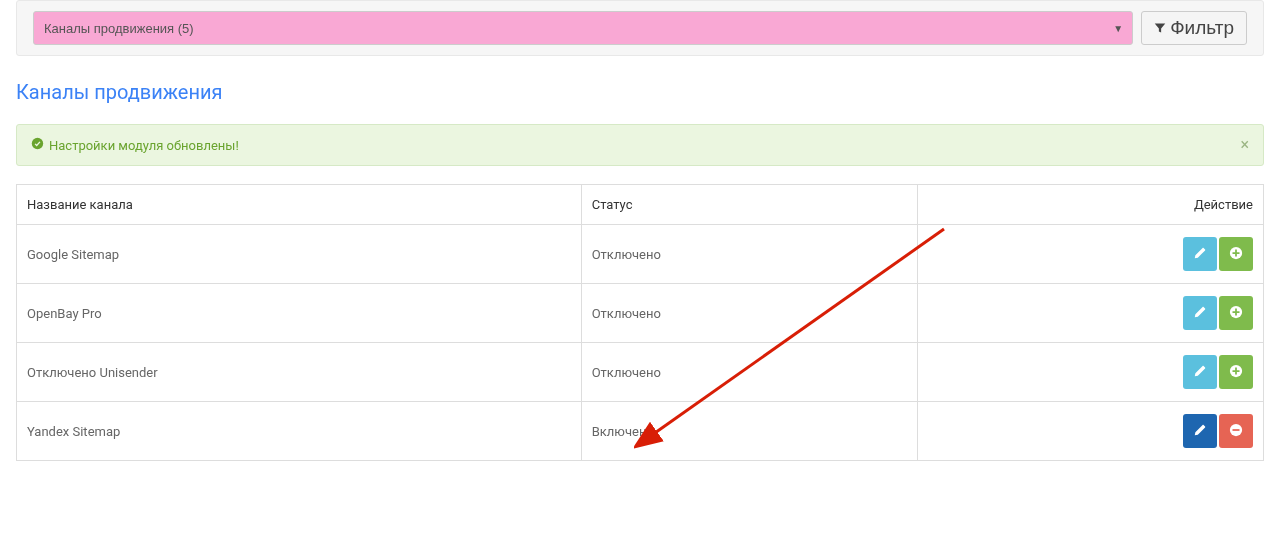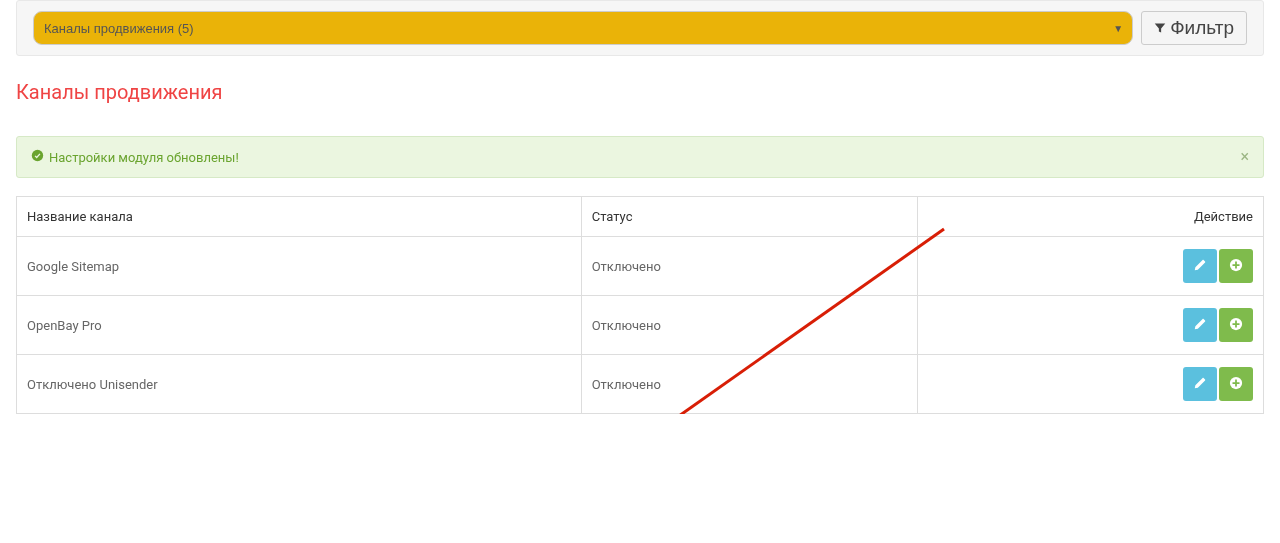--- a/index.html
+++ b/index.html
@@ -23,23 +23,23 @@
     .select-wrap {
       flex: 1;
       position: relative;
     }
     select.channel-select {
       width: 100%;
       height: 34px;
       padding: 6px 10px;
       font-size: 13px;
       color: #555;
-      background: #eab308;
+      background: #f9a8d4;
       border: 1px solid #ccc;
-      border-radius: 9px;
+      border-radius: 3px;
       appearance: none;
       -webkit-appearance: none;
     }
     .select-caret {
       position: absolute;
       right: 10px;
       top: 50%;
       transform: translateY(-50%);
       pointer-events: none;
       color: #555;
@@ -54,22 +54,22 @@
       color: #444;
       font-size: 19px;
       cursor: pointer;
       display: inline-flex;
       align-items: center;
       gap: 4px;
     }
     h2.page-title {
       font-size: 20px;
       font-weight: 400;
-      color: #ef4444;
-      margin-bottom: 32px;
+      color: #3b82f6;
+      margin-bottom: 20px;
     }
     .alert-success {
       background: #ebf6e0;
       border: 1px solid #d6e9c6;
       color: #6aa42f;
       border-radius: 3px;
       padding: 12px 14px;
       margin-bottom: 18px;
       font-size: 13px;
       display: flex;
@@ -204,20 +204,34 @@
               <span class="icn"><svg width="14" height="14" viewBox="0 0 16 16" fill="currentColor">
                   <path d="M12.1 2.2l1.7 1.7c.3.3.3.8 0 1.1L5.5 13.3 2 14l.7-3.5L11 2.2c.3-.3.8-.3 1.1 0z"></path>
                 </svg></span>
             </button><button class="btn btn-success">
               <span class="icn"><svg width="14" height="14" viewBox="0 0 16 16" fill="currentColor">
                   <circle cx="8" cy="8" r="7"></circle>
                   <path d="M8 4v8M4 8h8" stroke="#7fbb4c" stroke-width="2"></path>
                 </svg></span>
             </button></td>
         </tr>
+        <tr>
+          <td>Yandex Sitemap</td>
+          <td>Включено</td>
+          <td class="col-action"><button class="btn btn-primary">
+              <span class="icn"><svg width="14" height="14" viewBox="0 0 16 16" fill="currentColor">
+                  <path d="M12.1 2.2l1.7 1.7c.3.3.3.8 0 1.1L5.5 13.3 2 14l.7-3.5L11 2.2c.3-.3.8-.3 1.1 0z"></path>
+                </svg></span>
+            </button><button class="btn btn-danger">
+              <span class="icn"><svg width="14" height="14" viewBox="0 0 16 16" fill="currentColor">
+                  <circle cx="8" cy="8" r="7"></circle>
+                  <path d="M4 8h8" stroke="#e66454" stroke-width="2"></path>
+                </svg></span>
+            </button></td>
+        </tr>
       </tbody>
   </table>
 
   <svg class="arrow-overlay" style="left:618px; top:223px;" width="320" height="230">
     <defs>
       <marker id="arrowhead" markerWidth="10" markerHeight="8" refX="2" refY="4" orient="auto">
         <polygon points="0 0, 10 4, 0 8" fill="#d81e06"></polygon>
       </marker>
     </defs>
     <line x1="310" y1="6" x2="18" y2="212" stroke="#d81e06" stroke-width="3" marker-end="url(#arrowhead)"></line>

